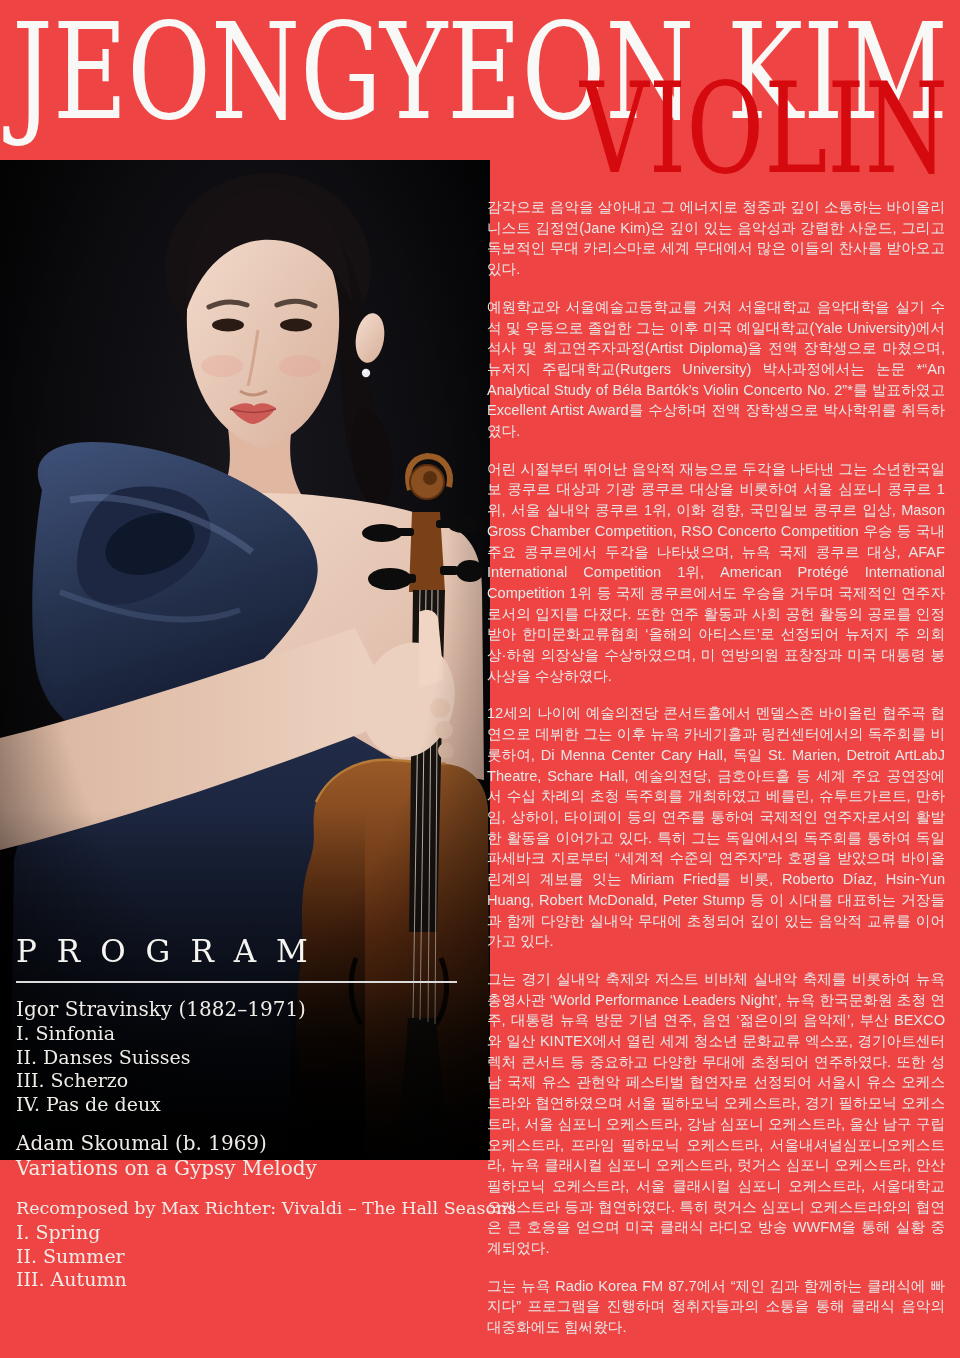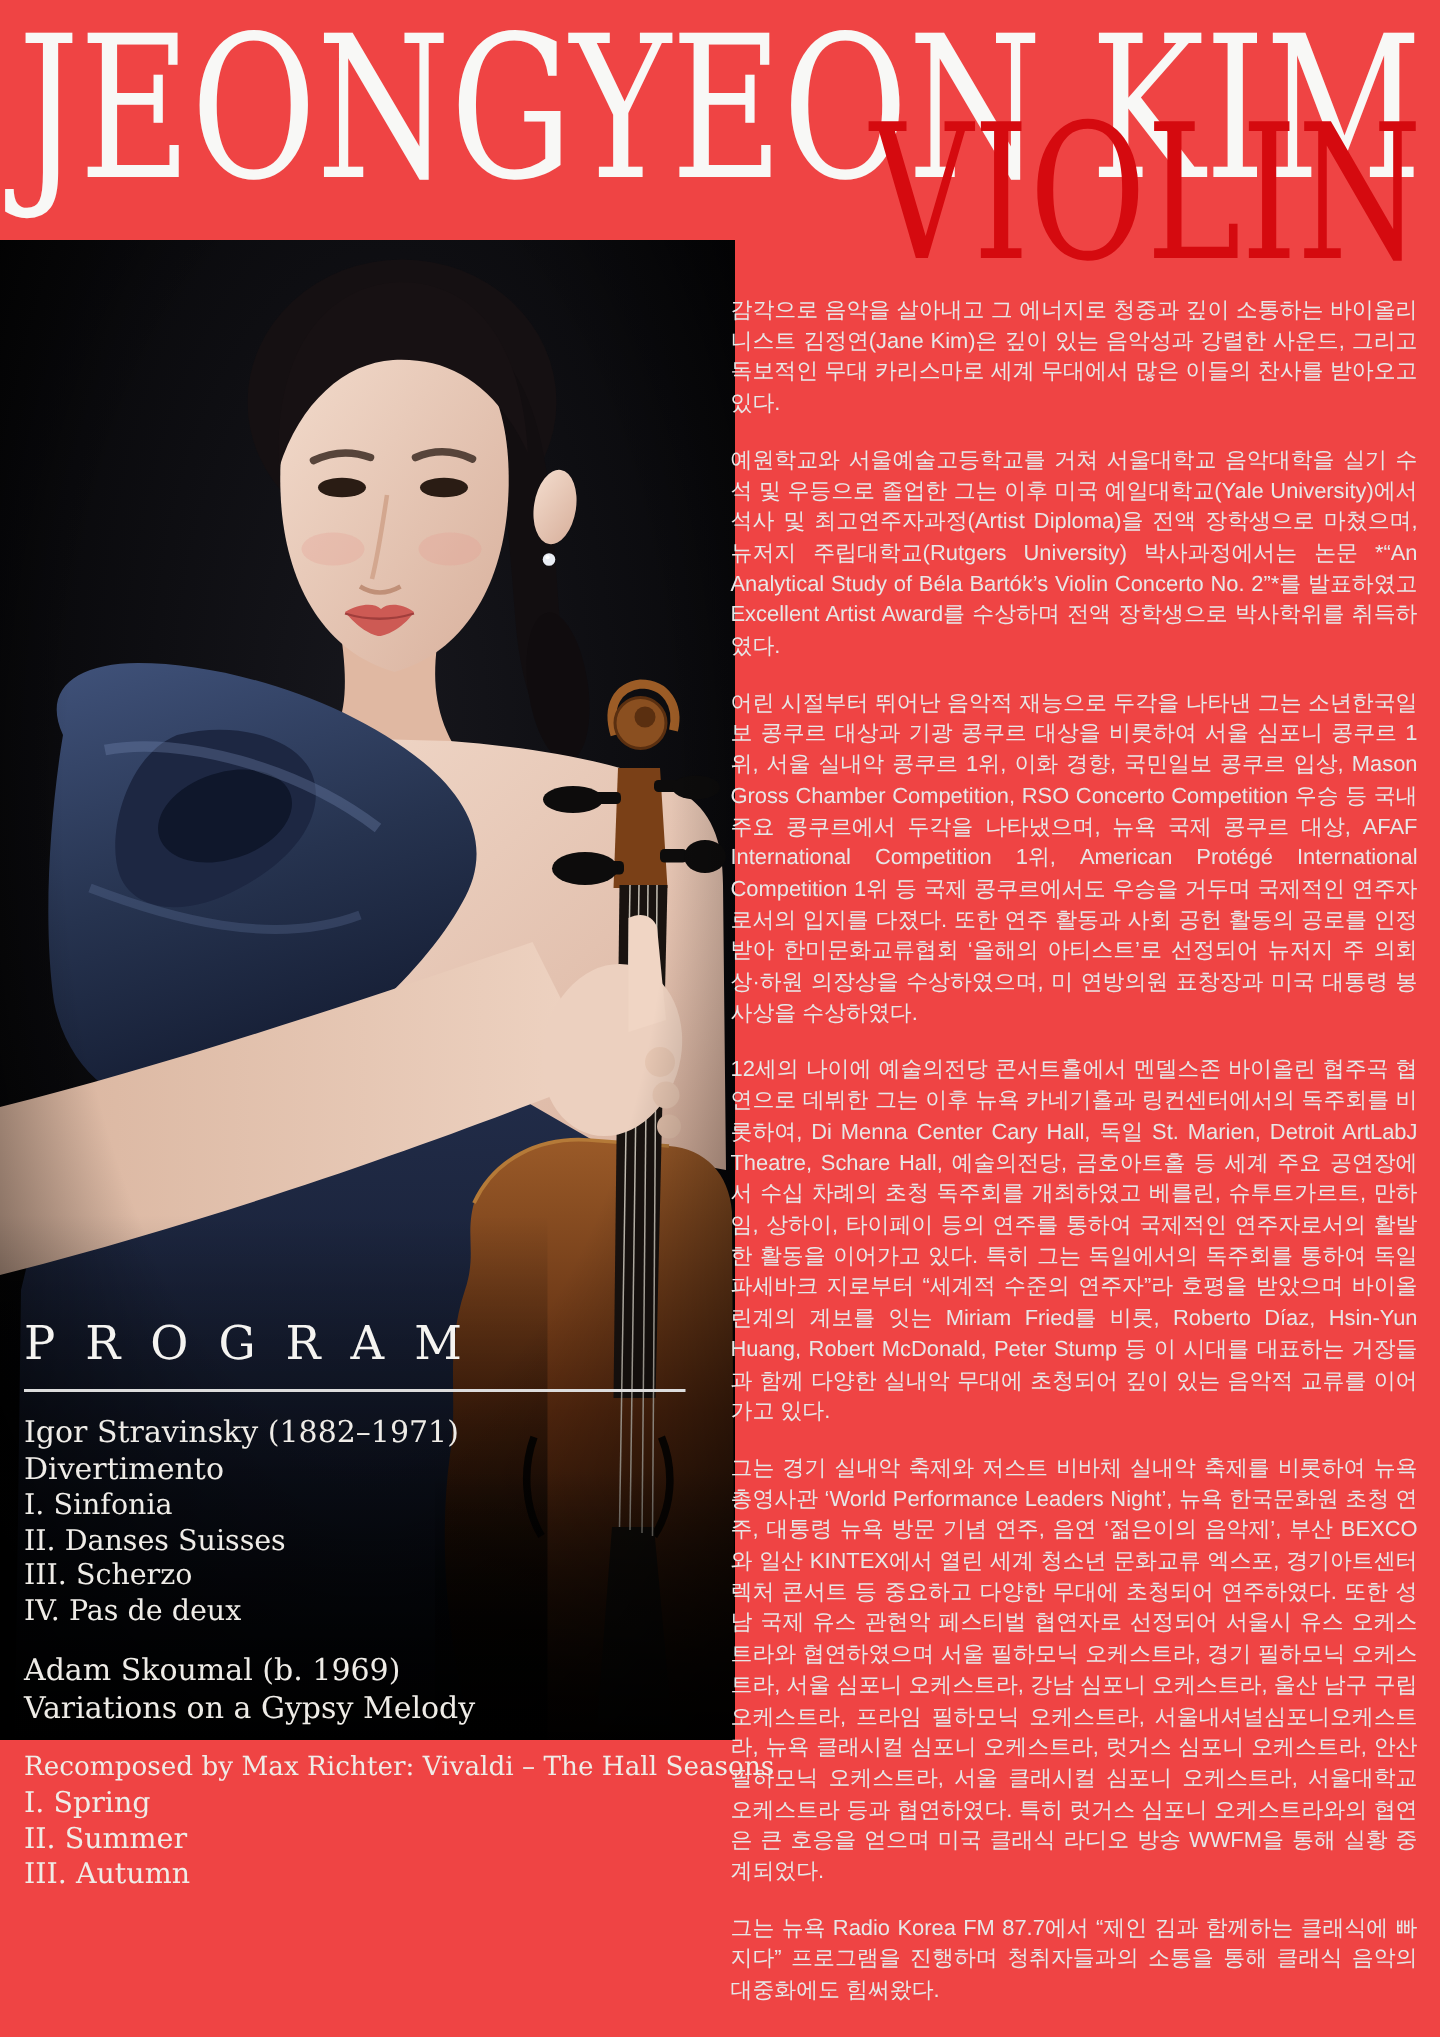--- a/index.html
+++ b/index.html
@@ -15,21 +15,21 @@
   .portrait-svg{position:absolute;left:0;top:160px;display:block;}
   
   .bio{
     position:absolute;left:487px;top:197px;width:458px;
     color:#e7e7e7;font-size:14.6px;line-height:20.7px;
     text-align:justify;
   }
   .bio p{margin:0 0 17px 0;}
   
   .program{
-    position:absolute;left:16px;top:878px;width:462px;
+    position:absolute;left:16px;top:933px;width:462px;
     color:#efece7;font-family:"DejaVu Serif",serif;
   }
   .program h2{
     margin:0;font-size:31px;font-weight:400;letter-spacing:20px;
     color:#f5f4f1;white-space:nowrap;
   }
   .program .rule{border-top:2px solid #dcdcdc;width:441px;margin:12px 0 14px 0;}
   .pgroup{margin-top:12px;}
   .pgroup + .pgroup{margin-top:15px;}
   .pline{font-size:20px;line-height:25px;white-space:nowrap;}
@@ -183,21 +183,20 @@
     <p>그는 뉴욕 Radio Korea FM 87.7에서 “제인 김과 함께하는 클래식에 빠지다” 프로그램을 진행하며 청취자들과의 소통을 통해 클래식 음악의 대중화에도 힘써왔다.</p>
     <p>전 서울대학교와 연세대학교 출강, 남예종 외래교수를 역임한 그는 현재 가천대학교 겸임교수, 수원대학교 객원교수, 서울교육대학교 영재교육원 교수 및 이화여자대학교, 예원학교, 서울예술고등학교, 선화예술중·고등학교에 출강하며 후학 양성에도 힘쓰고 있으며 코리안 바로크 솔리스텐과 코리아 바흐 소사이어티의 리더 겸 악장, 미국 501(c)(3) 인증 단체인 국제 연주자 협회의 예술감독, 뉴욕 클래시컬 심포니 오케스트라, 저지시티 필하모닉 오케스트라의 초청 악장과 리움 챔버 오케스트라 악장으로 한국과 미국, 유럽, 아시아 등 전세계를 무대로 활발한 연주 활동을 이어가고 있다.</p>
   </section>
 
   <section class="program">
     <h2>PROGRAM</h2>
     <div class="rule"></div>
 
     <div class="pgroup">
       <div class="pline">Igor Stravinsky (1882–1971)</div>
-      <div class="pline">Divertimento</div>
       <div class="pmov">I. Sinfonia</div>
       <div class="pmov">II. Danses Suisses</div>
       <div class="pmov">III. Scherzo</div>
       <div class="pmov">IV. Pas de deux</div>
     </div>
 
     <div class="pgroup">
       <div class="pline">Adam Skoumal (b. 1969)</div>
       <div class="pline">Variations on a Gypsy Melody</div>
     </div>

